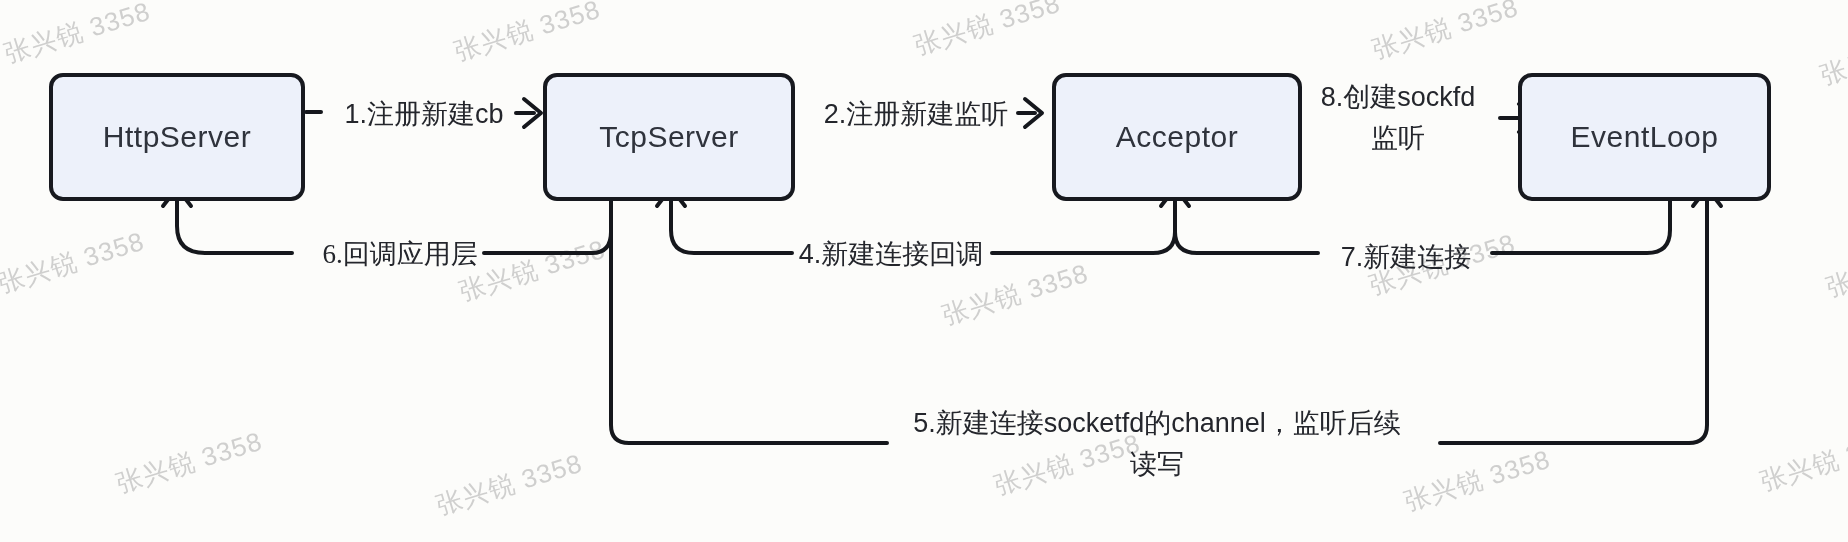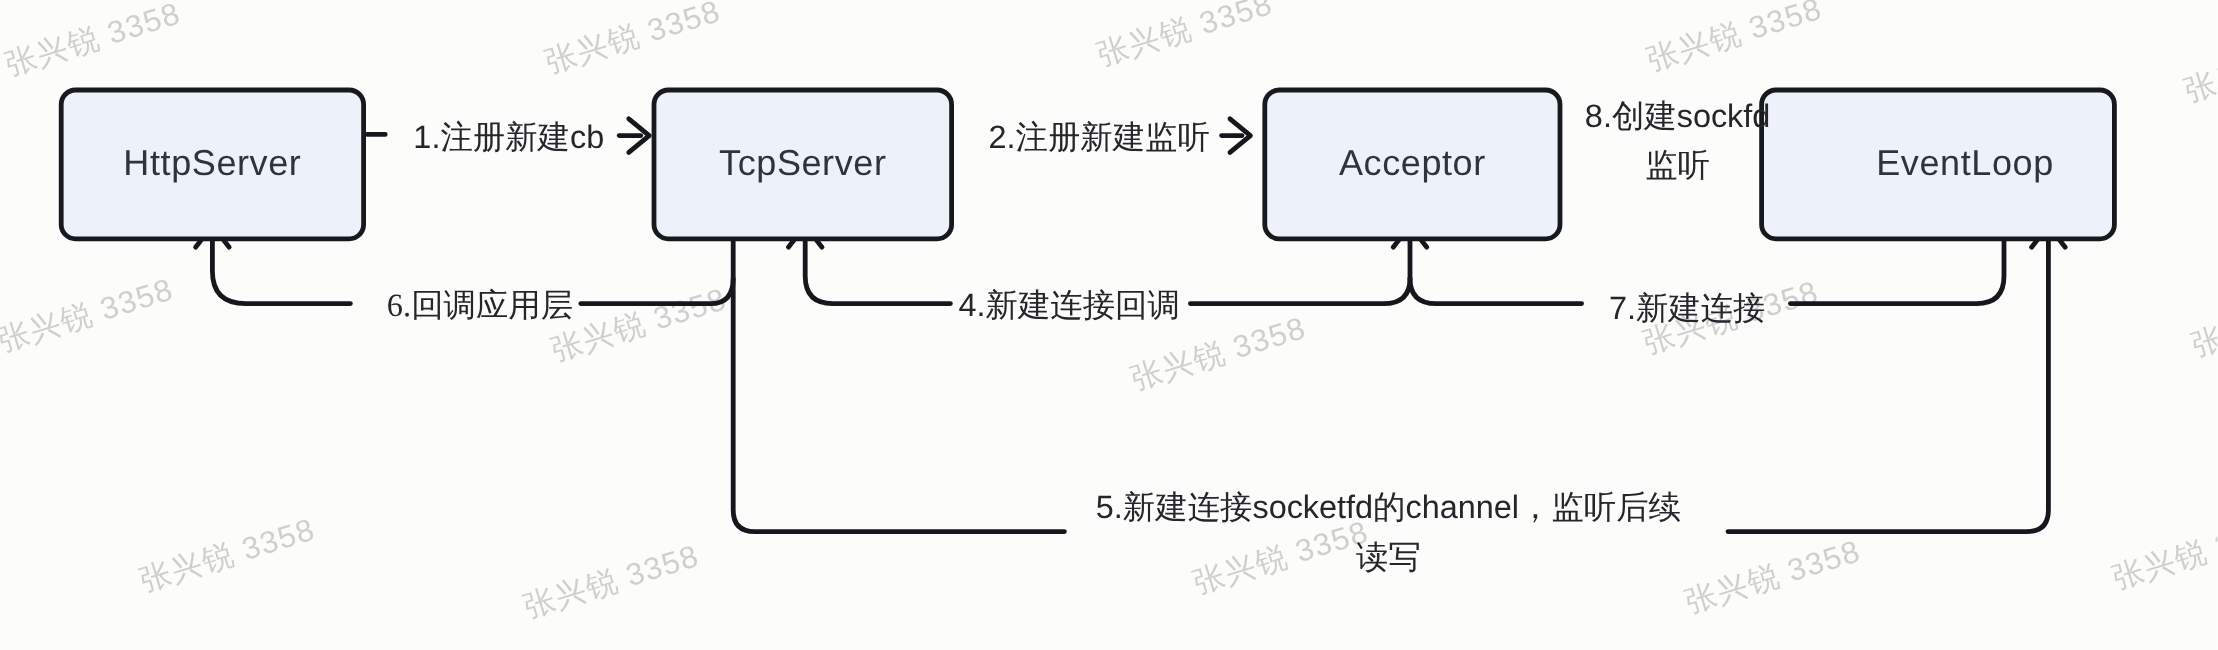--- a/index.html
+++ b/index.html
@@ -100,21 +100,21 @@
 
   <div class="node" style="left:49px;top:50px;width:248px;">
     <span>HttpServer</span>
   </div>
   <div class="node" style="left:543px;top:50px;width:244px;">
     <span>TcpServer</span>
   </div>
   <div class="node" style="left:1052px;top:50px;width:242px;">
     <span>Acceptor</span>
   </div>
-  <div class="node" style="left:1466px;top:50px;width:245px;padding-left:45px;">
+  <div class="node" style="left:1518px;top:50px;width:245px;">
     <span>EventLoop</span>
   </div>
 
   <div class="edge-label" style="left:424px;top:114px;text-align:right;">1.注册新建cb</div>
   <div class="edge-label" style="left:916px;top:114px;">2.注册新建监听</div>
   <div class="edge-label two-line" style="left:1398px;top:118px;">
     <div>8.创建sockfd</div>
     <div>监听</div>
   </div>
   <div class="edge-label" style="left:400px;top:254px;font-family:Liberation Serif, serif;">6.回调应用层</div>

